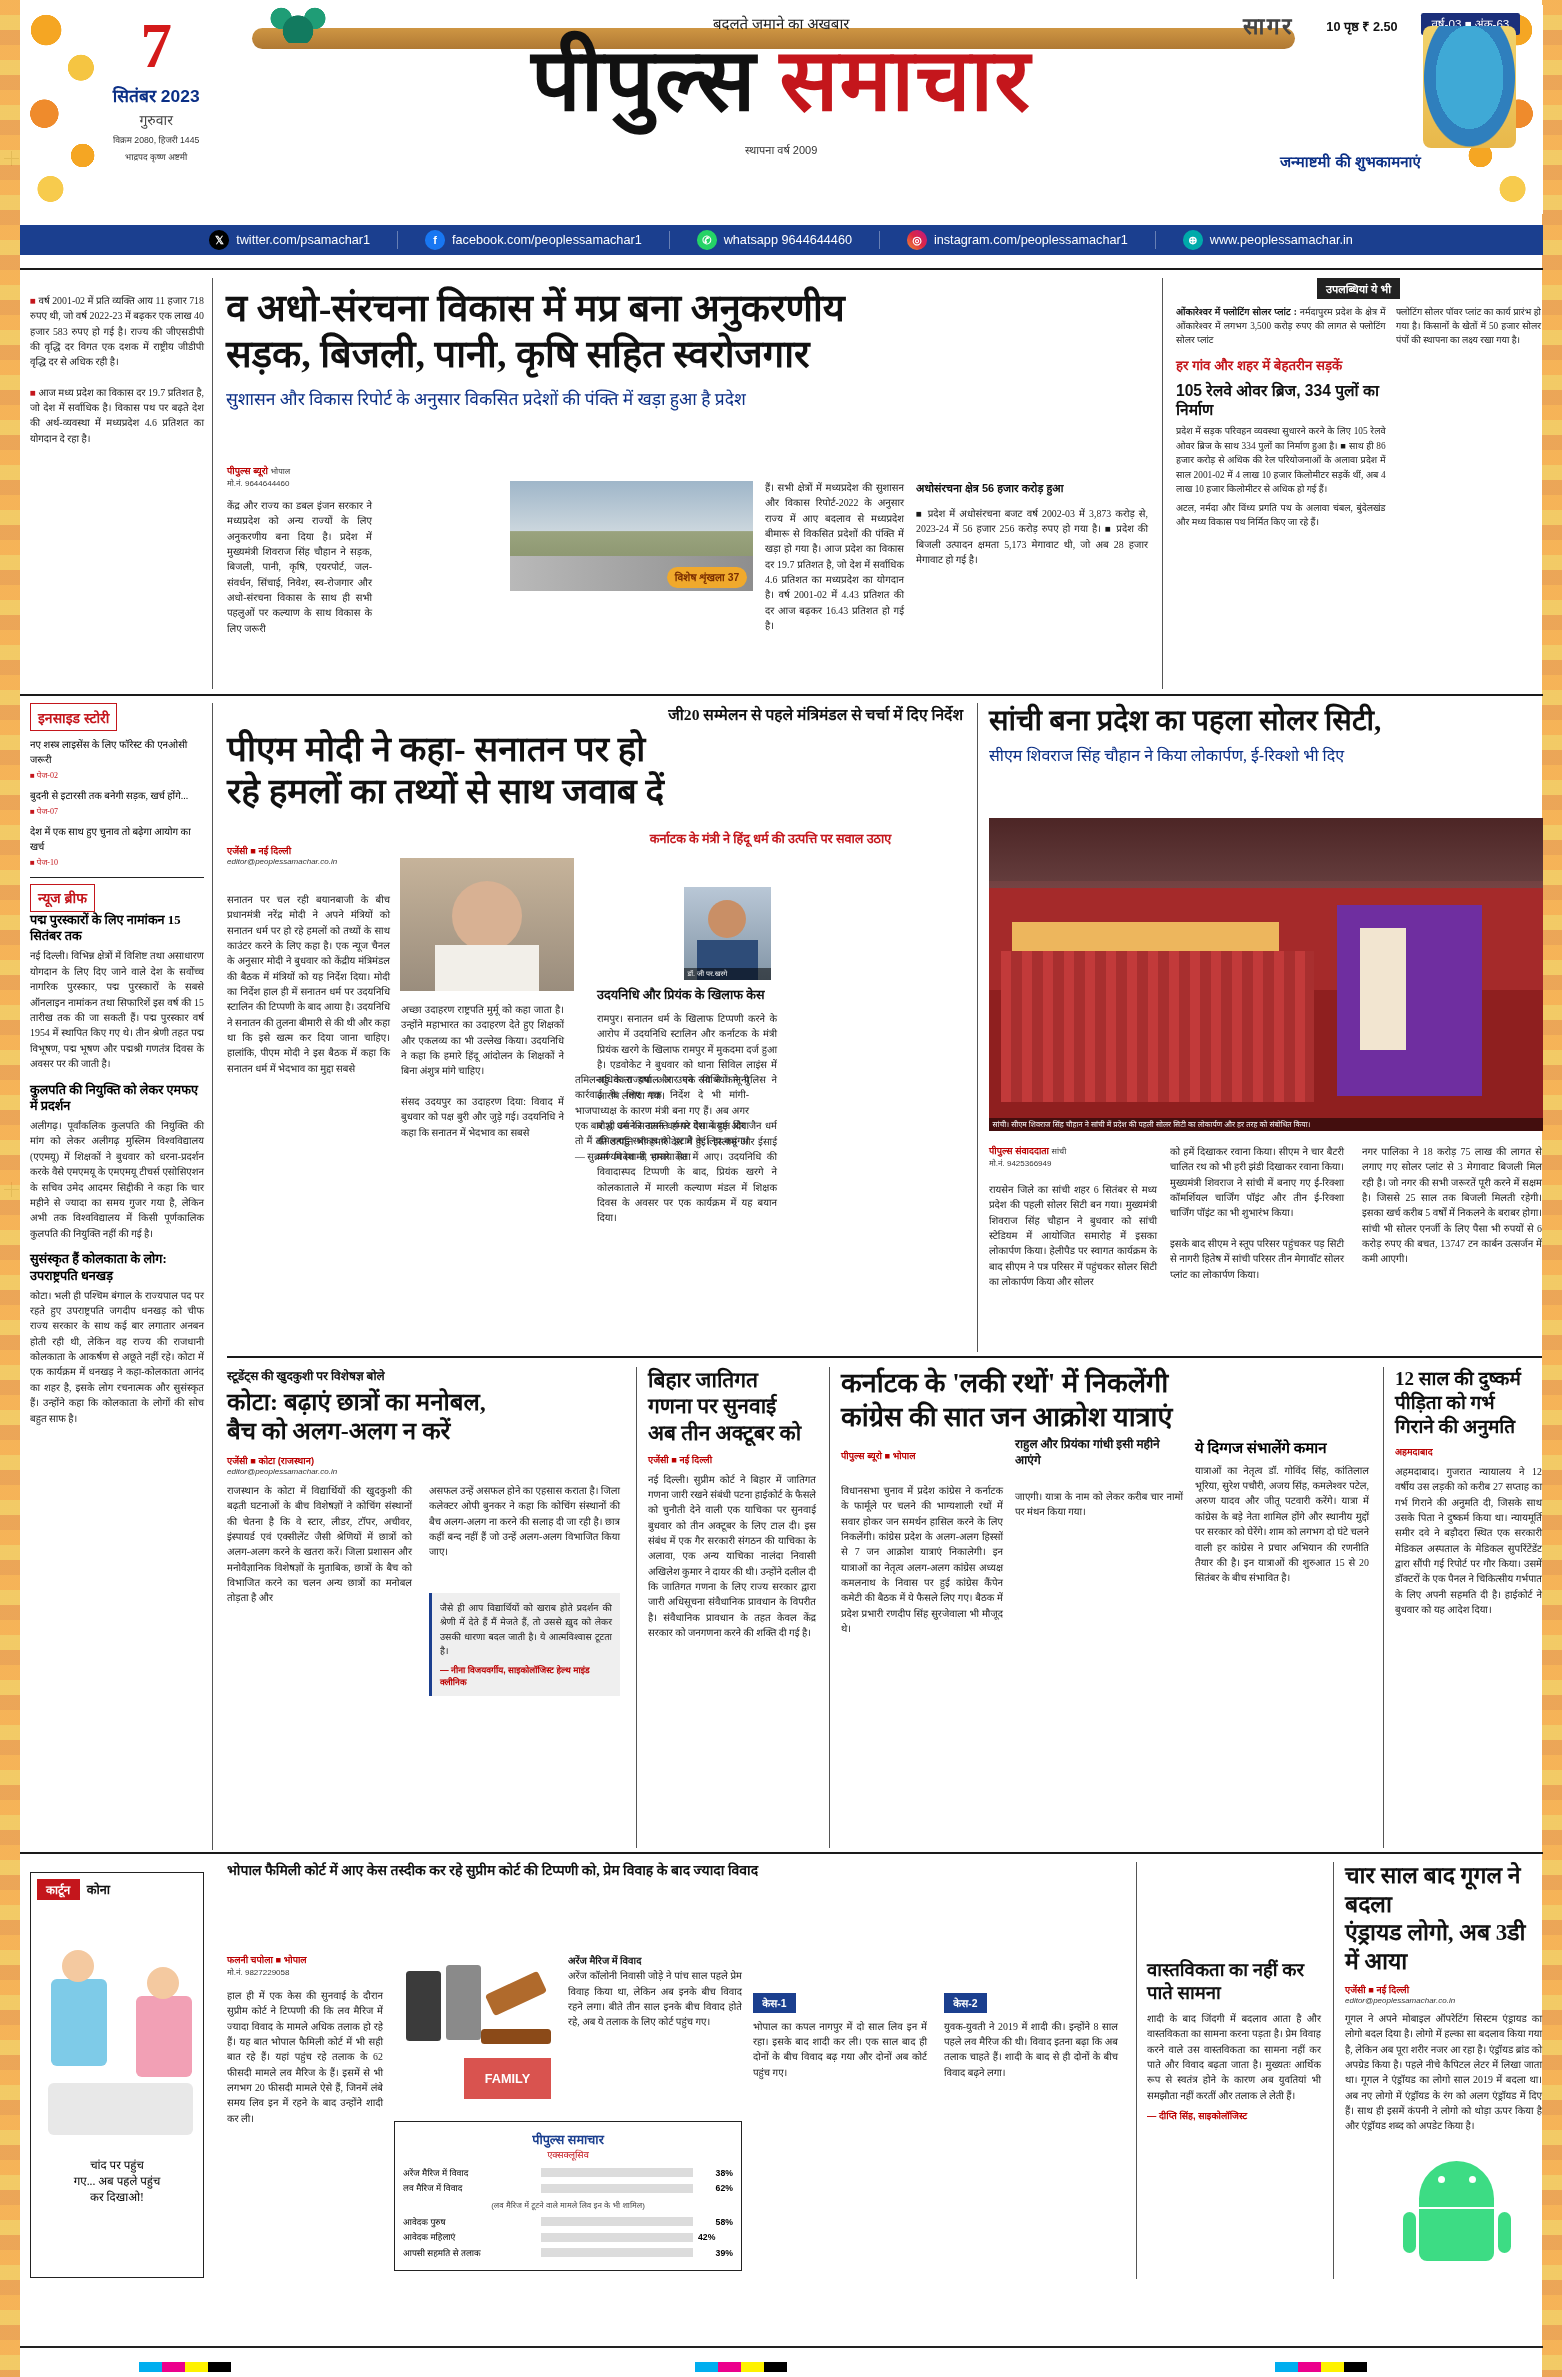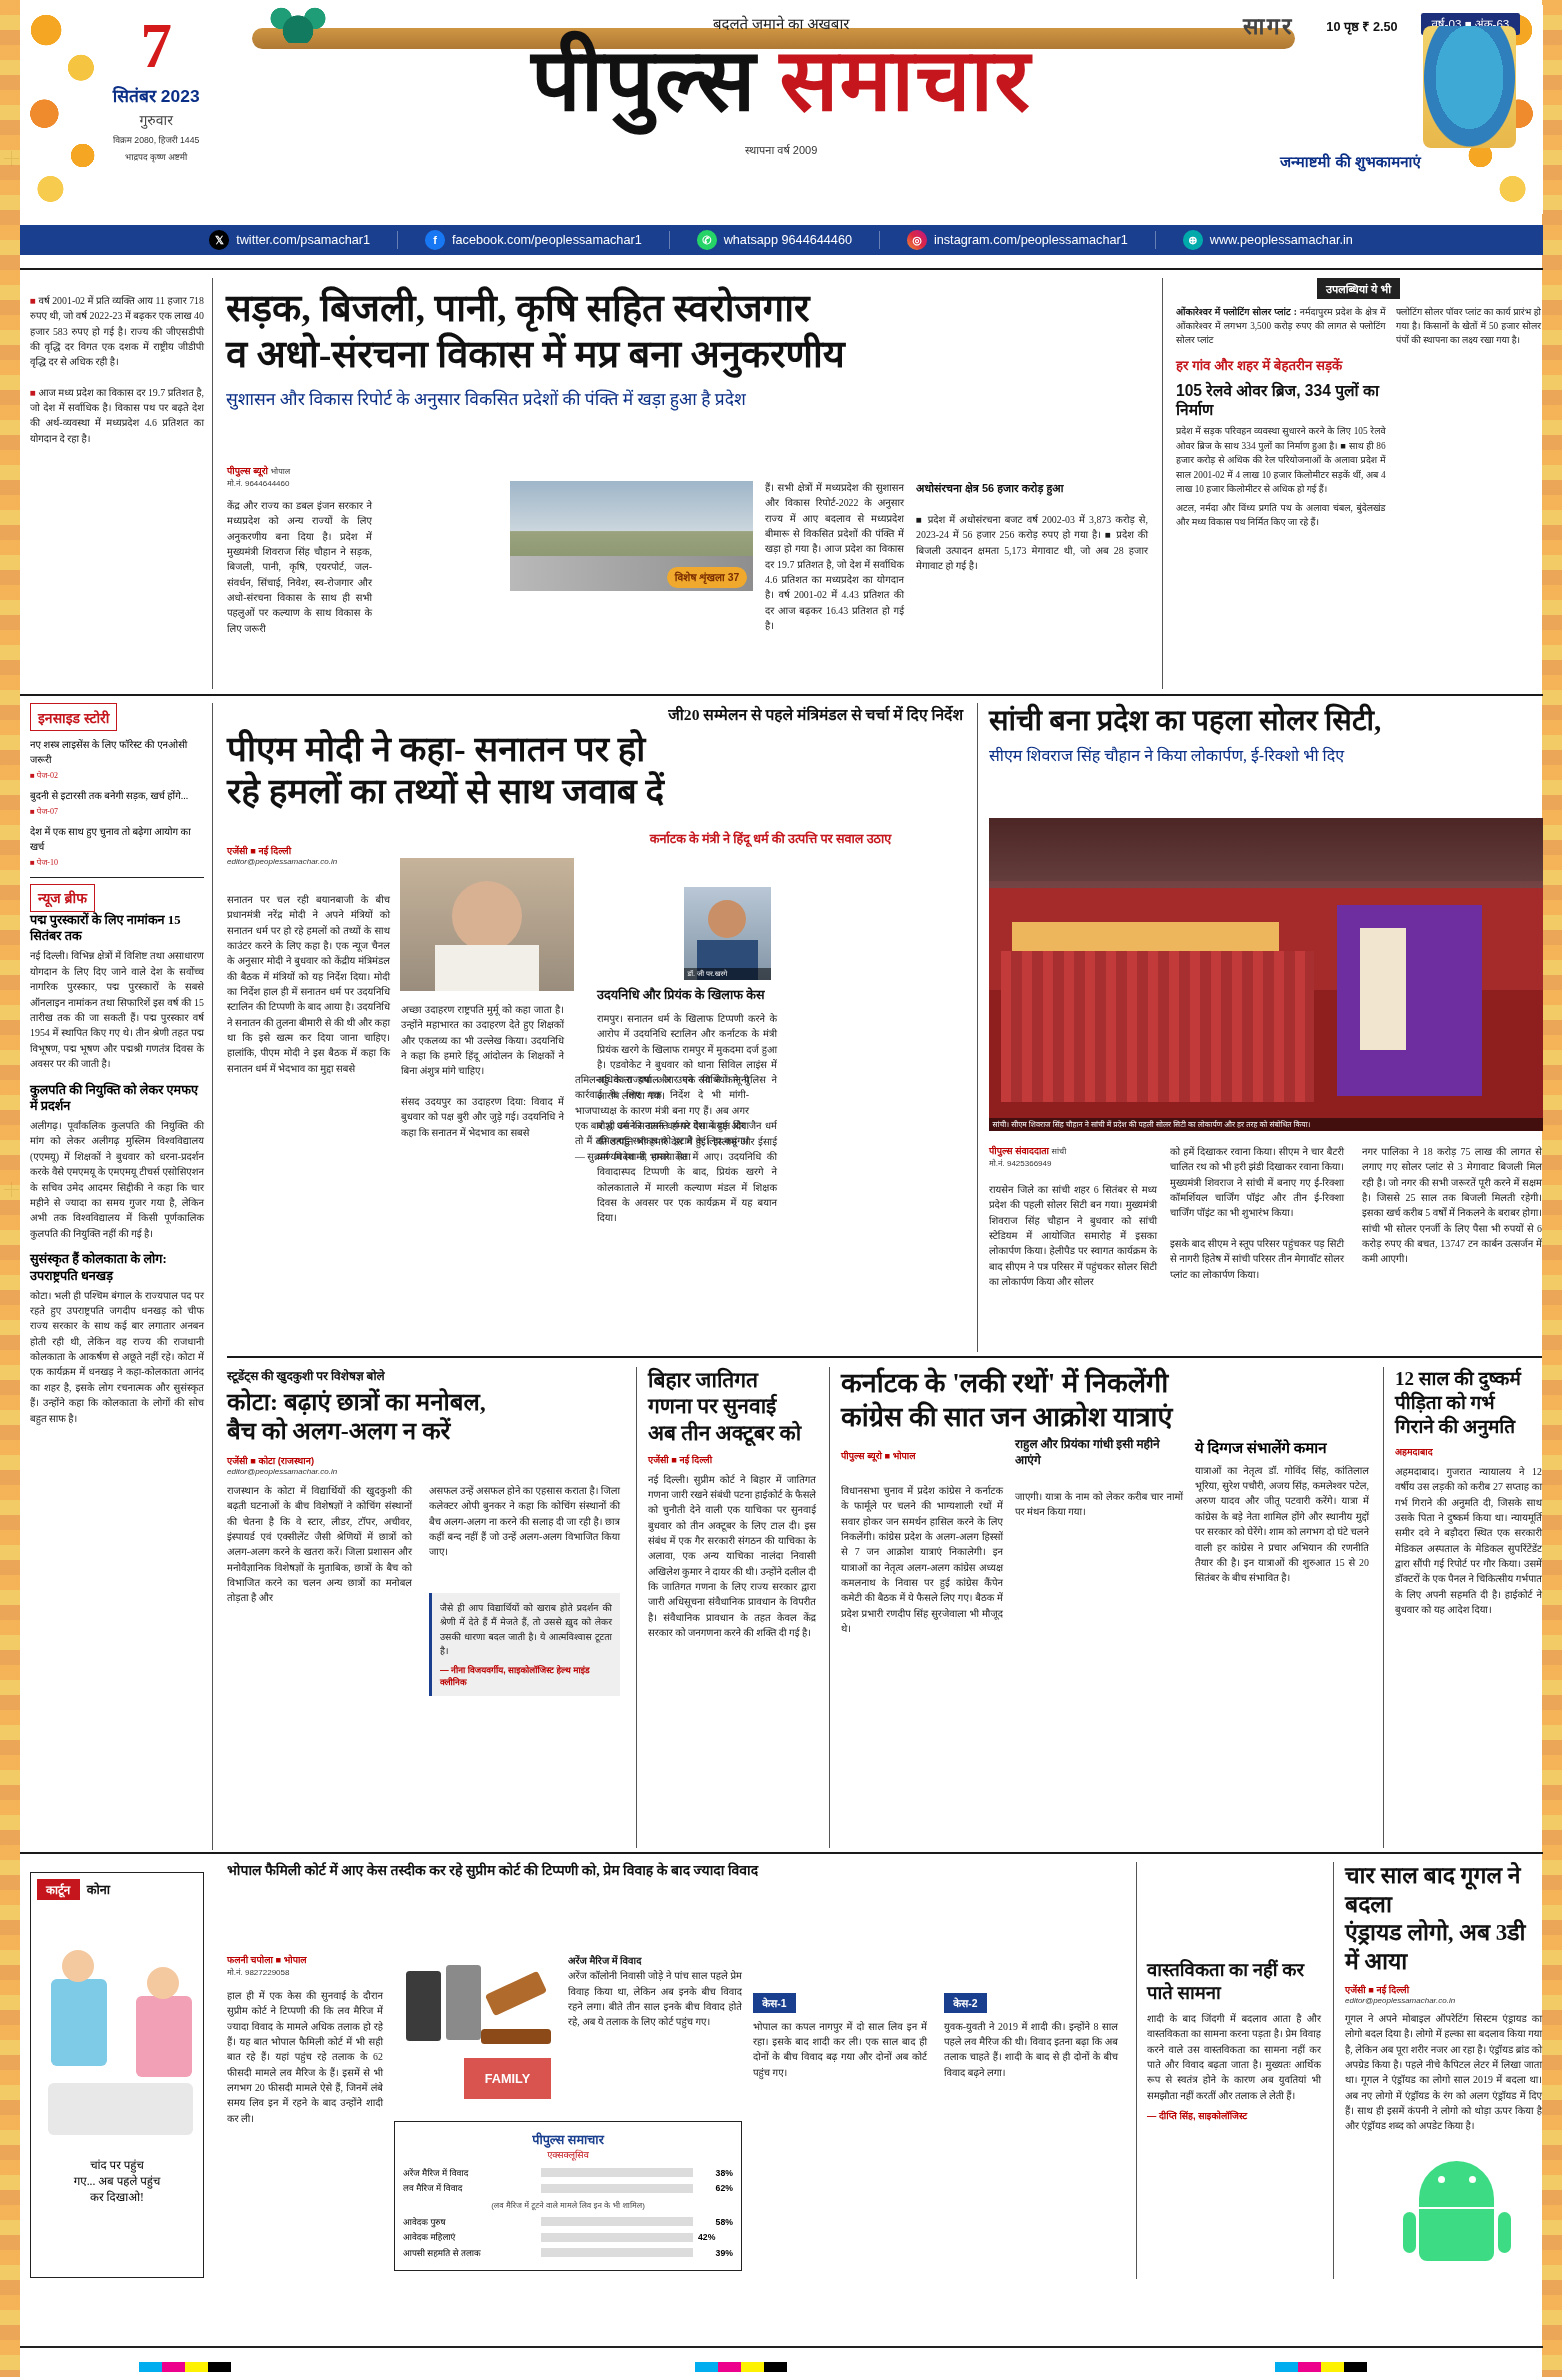--- a/index.html
+++ b/index.html
@@ -240,41 +240,41 @@
 
   <div class="rule-h" style="left:19.7px;top:268px;width:1523px;height:1.7px;"></div>
 
   <div class="blk" style="left:30px;top:283px;width:174px;">
     <p class="body-hi bullet">वर्ष 2001-02 में प्रति व्यक्ति आय 11 हजार 718 रुपए थी, जो वर्ष 2022-23 में बढ़कर एक लाख 40 हजार 583 रुपए हो गई है। राज्य की जीएसडीपी की वृद्धि दर विगत एक दशक में राष्ट्रीय जीडीपी वृद्धि दर से अधिक रही है।</p>
     <p class="body-hi bullet" style="margin-top:15px;">आज मध्य प्रदेश का विकास दर 19.7 प्रतिशत है, जो देश में सर्वाधिक है। विकास पथ पर बढ़ते देश की अर्थ-व्यवस्था में मध्यप्रदेश 4.6 प्रतिशत का योगदान दे रहा है।</p>
   </div>
   <div class="rule-v" style="left:212px;top:278px;height:411px;"></div>
 
   <div class="blk" style="left:226px;top:285px;width:927px;">
+    <div class="hl-lead" style="font-size:38px;line-height:1.22;">व अधो-संरचना विकास में मप्र बना अनुकरणीय</div>
     <div class="hl-lead" style="font-size:38px;line-height:1.22;">सड़क, बिजली, पानी, कृषि सहित स्वरोजगार</div>
-    <div class="hl-lead" style="font-size:38px;line-height:1.22;">व अधो-संरचना विकास में मप्र बना अनुकरणीय</div>
     <div style="font-size:17.4px;color:#0b2f86;margin-top:8px;font-family:'Liberation Serif',serif;">सुशासन और विकास रिपोर्ट के अनुसार विकसित प्रदेशों की पंक्ति में खड़ा हुआ है प्रदेश</div>
   </div>
 
   <div class="blk" style="left:227px;top:464px;width:145px;">
     <span class="byline">पीपुल्स ब्यूरो</span>
     <span class="byline2">भोपाल</span>
     <div class="byline2">मो.नं. 9644644460</div>
   </div>
 
   <div class="photo" style="position:absolute;left:510px;top:481px;width:243px;height:110px;background:linear-gradient(#9fb6c9,#cbd6dd 45%,#9aa37e 46%,#7e8a62);">
     <div style="position:absolute;left:0;bottom:0;width:100%;height:35px;background:linear-gradient(90deg,#b9b9b9,#8e8e8e);"></div>
     <div style="position:absolute;right:5.8px;bottom:3.5px;background:#f0a92c;color:#7a2d00;font-size:10.4px;font-weight:bold;padding:3.5px 8px;border-radius:10.4px;">विशेष शृंखला 37</div>
   </div>
 
   <div class="blk body-hi" style="left:227px;top:498px;width:145px;">केंद्र और राज्य का डबल इंजन सरकार ने मध्यप्रदेश को अन्य राज्यों के लिए अनुकरणीय बना दिया है। प्रदेश में मुख्यमंत्री शिवराज सिंह चौहान ने सड़क, बिजली, पानी, कृषि, एयरपोर्ट, जल-संवर्धन, सिंचाई, निवेश, स्व-रोजगार और अधो-संरचना विकास के साथ ही सभी पहलुओं पर कल्याण के साथ विकास के लिए जरूरी</div>
   <div class="blk body-hi" style="left:382px;top:597px;width:116px;"></div>
   <div class="blk body-hi" style="left:765px;top:480px;width:139px;">हैं। सभी क्षेत्रों में मध्यप्रदेश की सुशासन और विकास रिपोर्ट-2022 के अनुसार राज्य में आए बदलाव से मध्यप्रदेश बीमारू से विकसित प्रदेशों की पंक्ति में खड़ा हो गया है। आज प्रदेश का विकास दर 19.7 प्रतिशत है, जो देश में सर्वाधिक 4.6 प्रतिशत का मध्यप्रदेश का योगदान है। वर्ष 2001-02 में 4.43 प्रतिशत की दर आज बढ़कर 16.43 प्रतिशत हो गई है।</div>
   <div class="blk" style="left:916px;top:480px;width:232px;">
-    <div style="font-size:11px;font-weight:bold;color:#111;margin-bottom:17px;">अधोसंरचना क्षेत्र 56 हजार करोड़ हुआ</div>
+    <div style="font-size:11px;font-weight:bold;color:#111;margin-bottom:11px;">अधोसंरचना क्षेत्र 56 हजार करोड़ हुआ</div>
     <div class="body-hi">■ प्रदेश में अधोसंरचना बजट वर्ष 2002-03 में 3,873 करोड़ से, 2023-24 में 56 हजार 256 करोड़ रुपए हो गया है। ■ प्रदेश की बिजली उत्पादन क्षमता 5,173 मेगावाट थी, जो अब 28 हजार मेगावाट हो गई है।</div>
   </div>
   <div class="rule-v" style="left:1162px;top:278px;height:411px;"></div>
 
   <div class="blk" style="left:1176px;top:278px;width:365px;">
     <div style="text-align:center;margin-bottom:5.8px;">
       <span class="label-tag dark">उपलब्धियां ये भी</span>
     </div>
     <div style="display:flex;gap:10.4px;">
       <div style="flex:1;">

